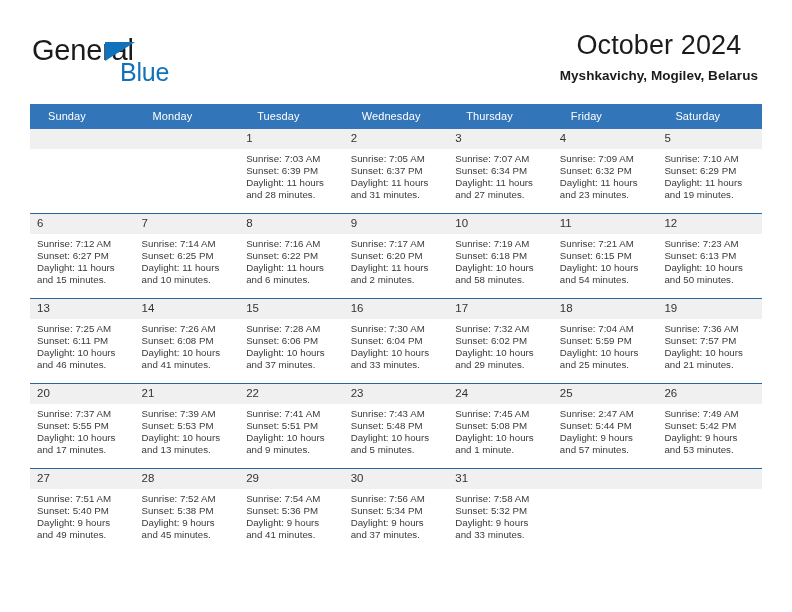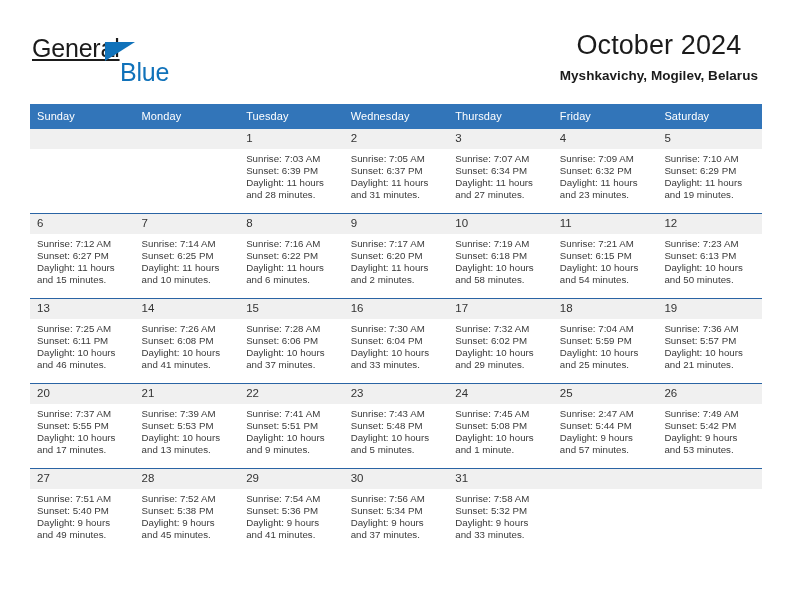--- a/index.html
+++ b/index.html
@@ -35,26 +35,25 @@
     position: absolute;
     left: 32px;
     top: 36px;
     width: 140px;
     height: 48px;
   }
   .logo-general {
     position: absolute;
     left: 0;
     top: 0;
-    font-size: 25px;
+    font-size: 29px;
     letter-spacing: -0.2px;
     color: #1b1b1b;
     font-family: "Liberation Sans", sans-serif;
     line-height: 1;
-    text-decoration: underline;
   }
   .logo-triangle {
     position: absolute;
     left: 73px;
     top: 6px;
     width: 0;
     height: 0;
     border-left: 30px solid #1072ba;
     border-bottom: 19px solid transparent;
   }
@@ -99,21 +98,21 @@
     border-collapse: collapse;
     table-layout: fixed;
   }
 
   .calendar th {
     background: #3275b9;
     color: #ffffff;
     font-size: 11px;
     font-weight: normal;
     text-align: left;
-    padding: 6px 0 7px 7px;
+    padding: 6px 0 7px 18px;
     border: none;
     letter-spacing: 0.1px;
   }
 
   .calendar td {
     vertical-align: top;
     padding: 0;
     border: none;
     border-top: 1.6px solid #2a64a4;
     background: #ffffff;
@@ -338,21 +337,21 @@
             <div class="details">
               <div>Sunrise: 7:04 AM</div>
               <div>Sunset: 5:59 PM</div>
               <div class="daylight">Daylight: 10 hours and 25 minutes.</div>
             </div>
           </td>
           <td>
             <div class="daynum">19</div>
             <div class="details">
               <div>Sunrise: 7:36 AM</div>
-              <div>Sunset: 5:57 PM</div>
+              <div>Sunset: 7:57 PM</div>
               <div class="daylight">Daylight: 10 hours and 21 minutes.</div>
             </div>
           </td>
         </tr>
         <tr>
           <td>
             <div class="daynum">20</div>
             <div class="details">
               <div>Sunrise: 7:37 AM</div>
               <div>Sunset: 5:55 PM</div>

